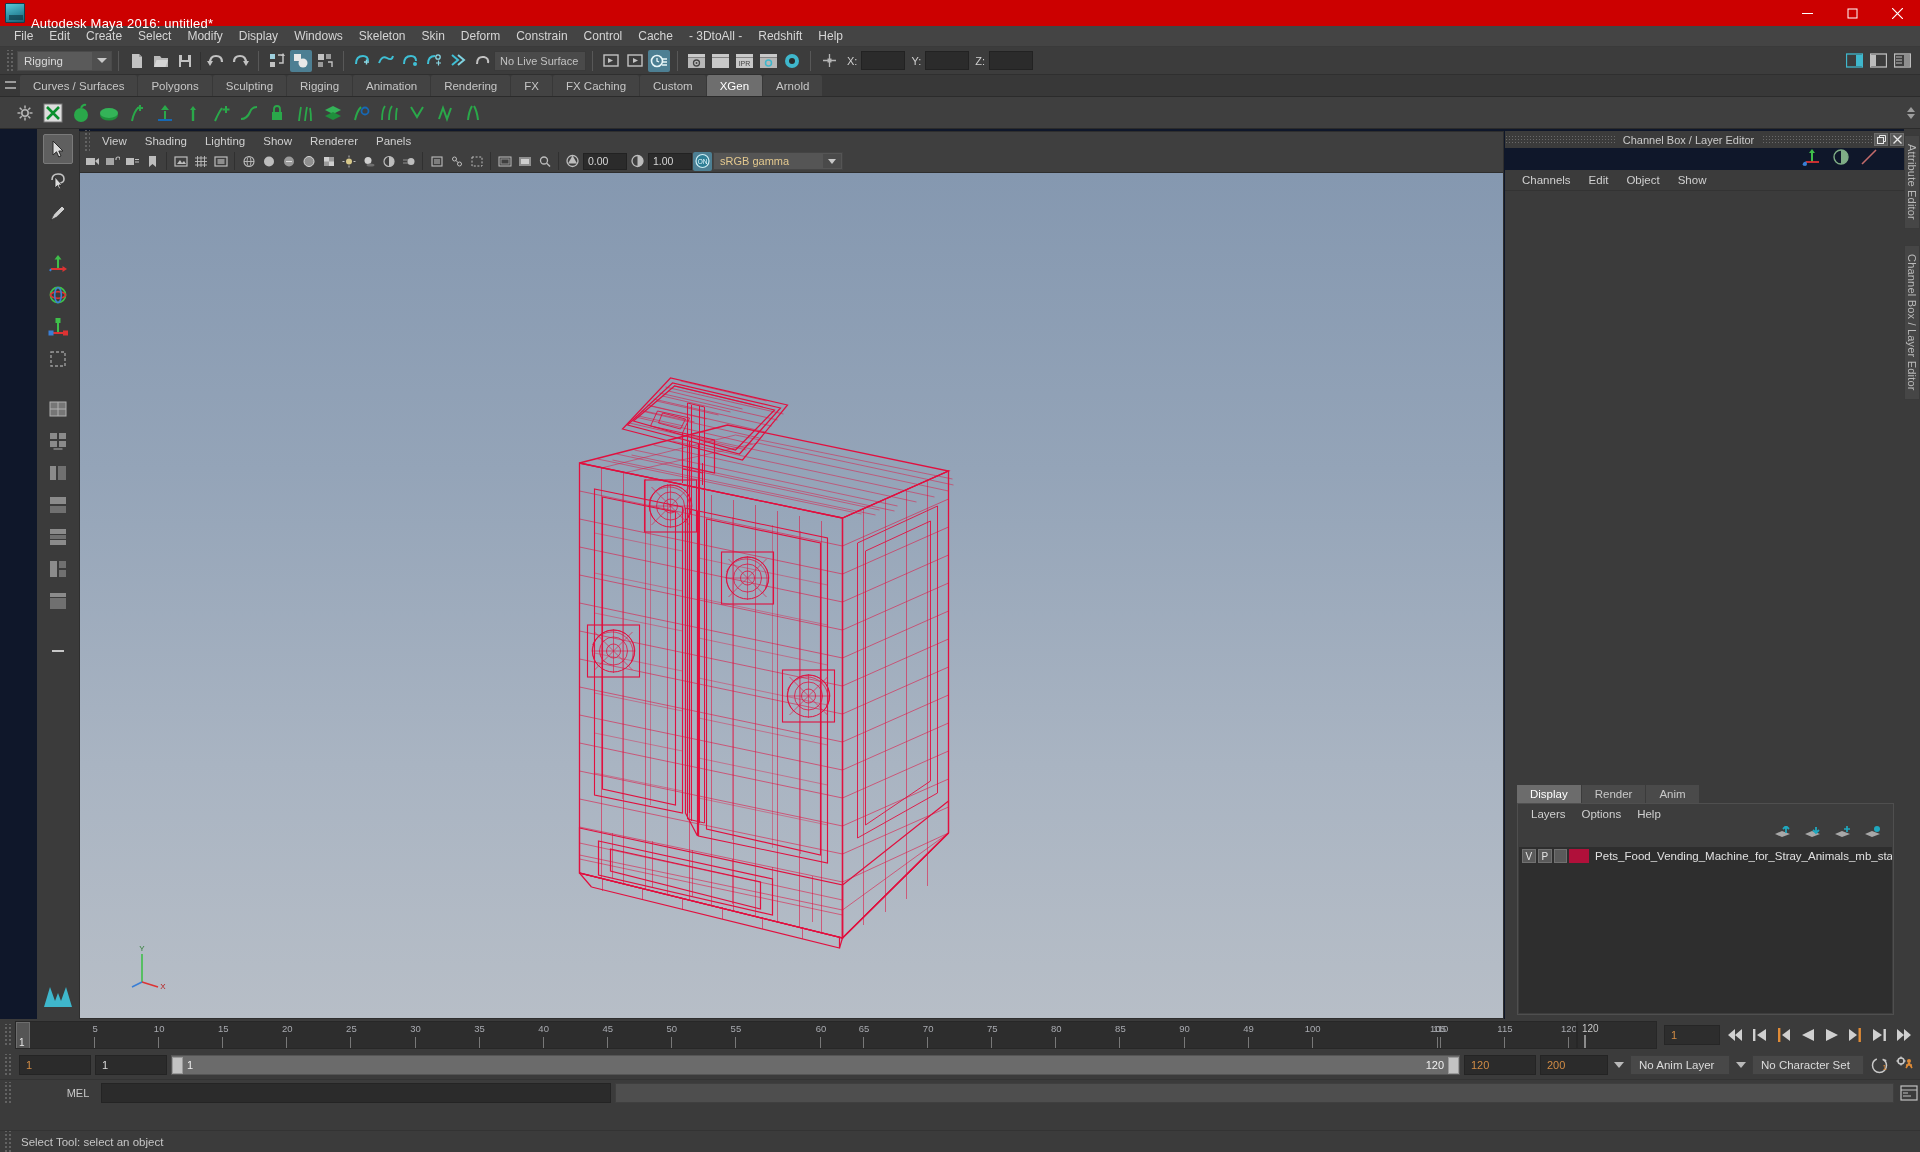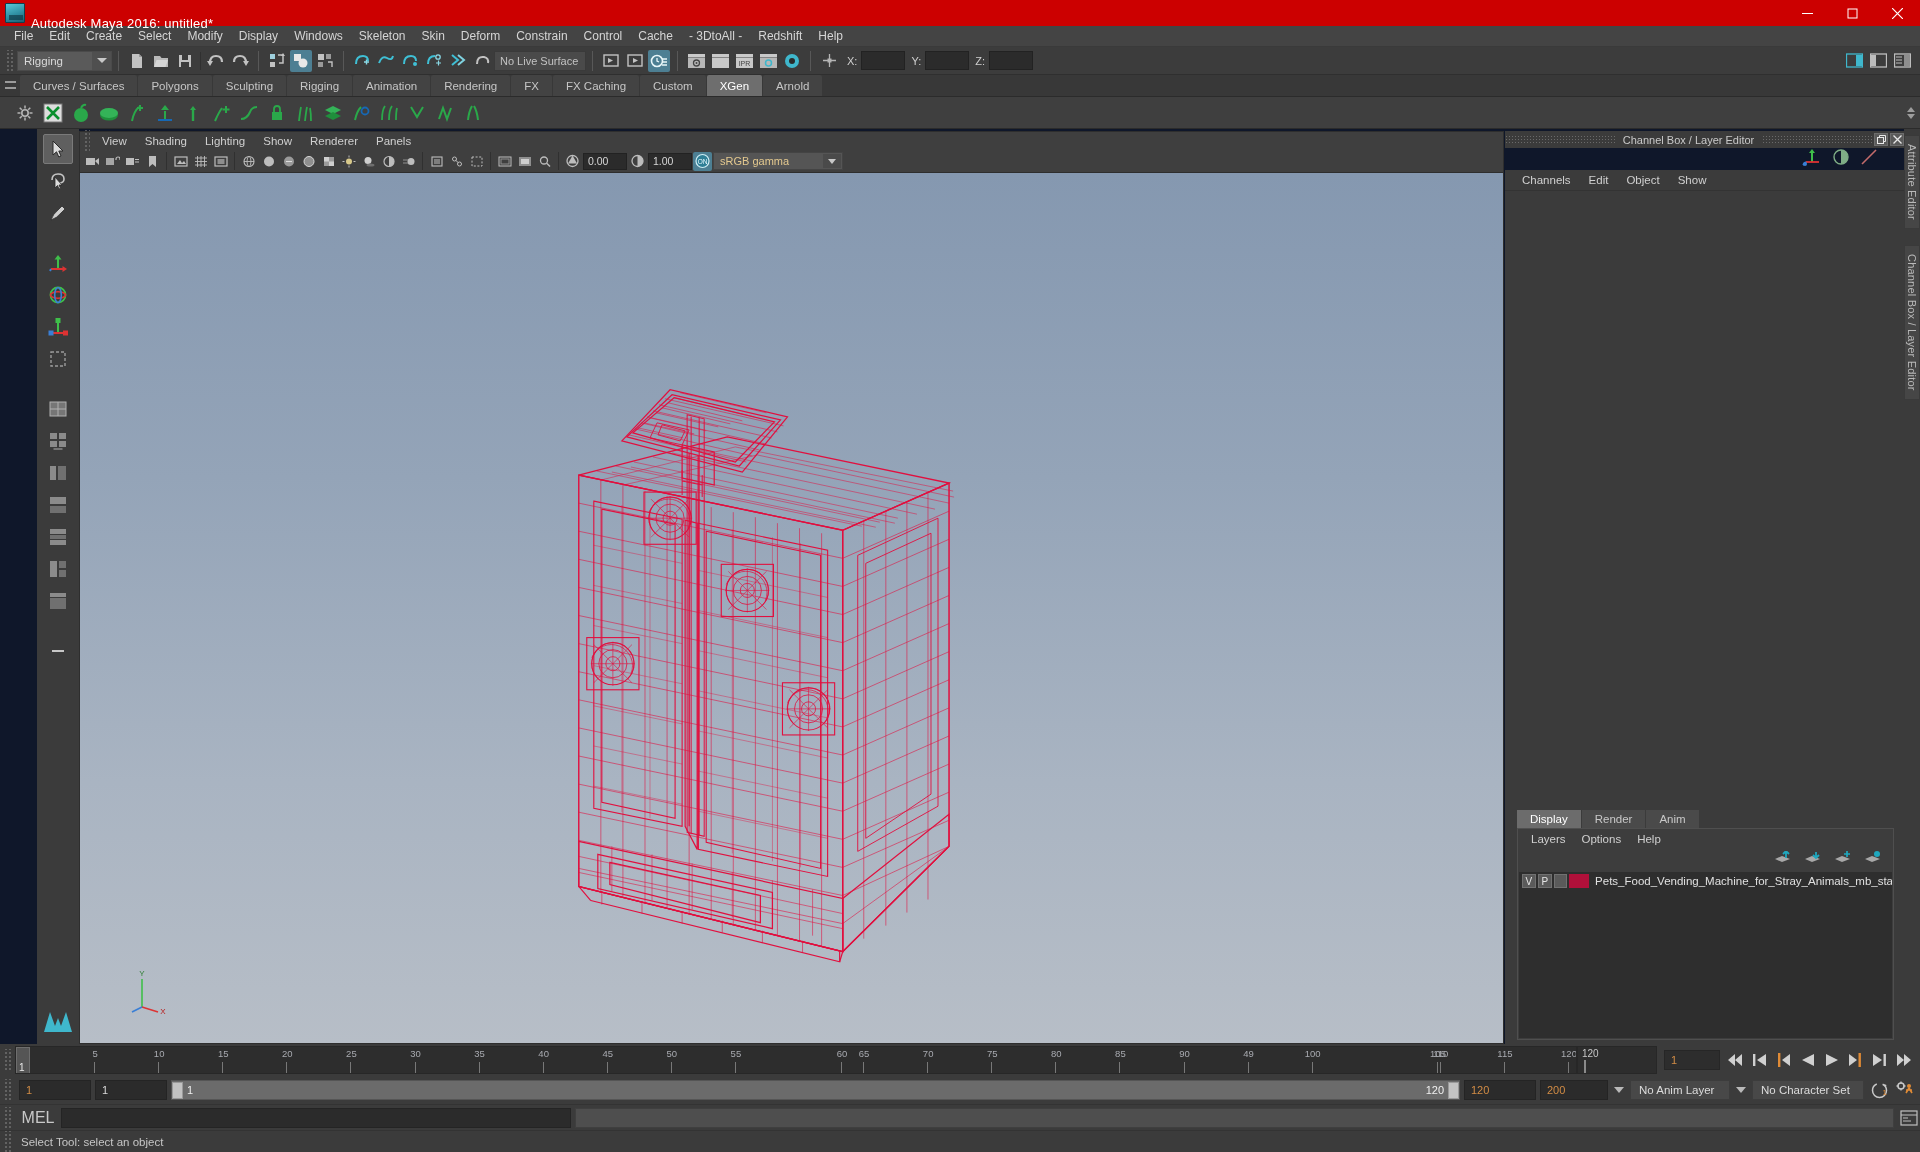--- a/index.html
+++ b/index.html
@@ -190,28 +190,28 @@
   .rt-lbl { color:#f0f0f0; font-size:11px; margin:0 4px; }
   .rcombo-arrow { width:14px; height:20px; display:flex; align-items:center; justify-content:center;}
   .rcombo-arrow::after { content:""; border-left:5px solid transparent; border-right:5px solid transparent;
       border-top:6px solid #b9b9b9;}
   .rbox { height:20px; background:#484848; border:1px solid #3c3c3c; color:#dcdcdc; font-size:11.5px;
       display:flex; align-items:center; padding:0 8px;}
 
   
   .cmdrow { height:26px; flex:0 0 26px; background:#3b3b3b; display:flex; align-items:center; gap:4px;
       border-top:1px solid #333;}
-  .mel-lbl { color:#c8c8c8; font-size:16px; width:38px; text-align:center; flex:0 0 38px;}
+  .mel-lbl { color:#c8c8c8; font-size:11px; width:38px; text-align:center; flex:0 0 38px;margin-left:40px;}
   .mel-in { height:20px; background:#2b2b2b; border:1px solid #242424; }
   .mel-out { height:20px; background:#4e4e4e; border:1px solid #3f3f3f; flex:1 1 auto;}
   .cmd-ico { width:22px; height:22px; flex:0 0 22px; display:flex; align-items:center; justify-content:center;}
 
   
   .statusbar { height:22px; flex:0 0 22px; background:#3b3b3b; display:flex; align-items:center;
-      border-top:1px solid #333;}
+      border-top:1px solid #333;margin-top:25px;}
   .sb-text { color:#c6c6c6; font-size:11.5px; padding-left:6px; }
 </style>
 </head>
 <body>
 
 <div class="titlebar">
   <div class="tb-icon"></div>
   <div class="tb-title">Autodesk Maya 2016: untitled*</div>
   <div class="tb-btns">
     <div class="tb-btn">
@@ -1144,21 +1144,21 @@
         <div class="lb">45</div>
       </div>
       <div class="ts-tick" style="left: 654.833px;">
         <div class="tk"></div>
         <div class="lb">50</div>
       </div>
       <div class="ts-tick" style="left: 718.917px;">
         <div class="tk"></div>
         <div class="lb">55</div>
       </div>
-      <div class="ts-tick" style="left: 825px;">
+      <div class="ts-tick" style="left: 804px;">
         <div class="tk"></div>
         <div class="lb">60</div>
       </div>
       <div class="ts-tick" style="left: 847.083px;">
         <div class="tk"></div>
         <div class="lb">65</div>
       </div>
       <div class="ts-tick" style="left: 911.167px;">
         <div class="tk"></div>
         <div class="lb">70</div>

